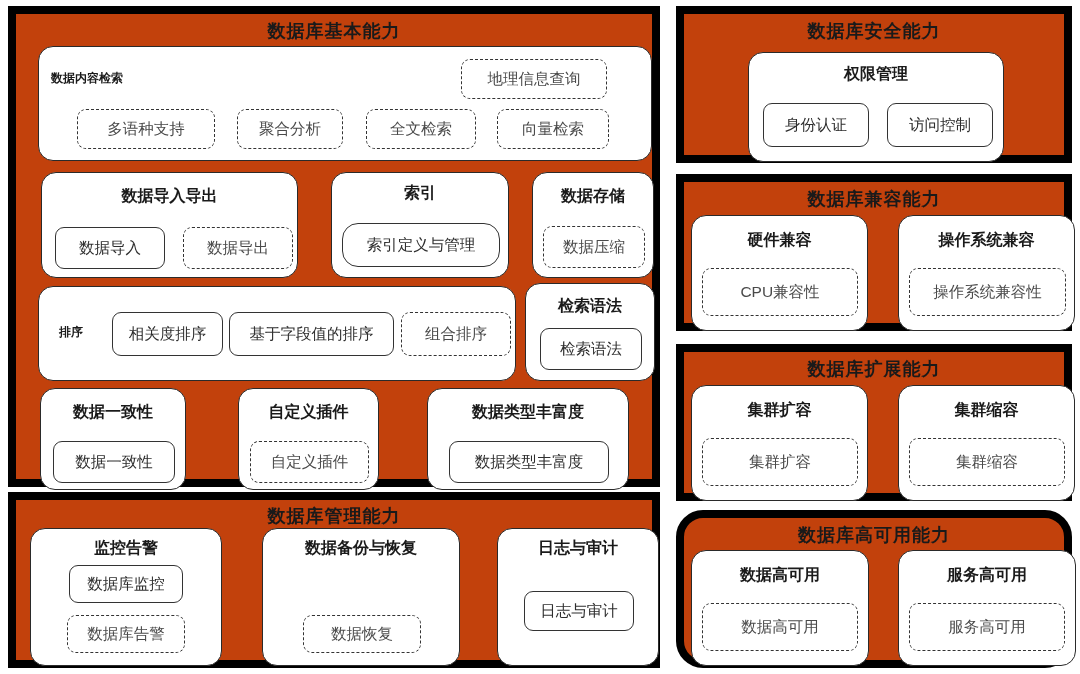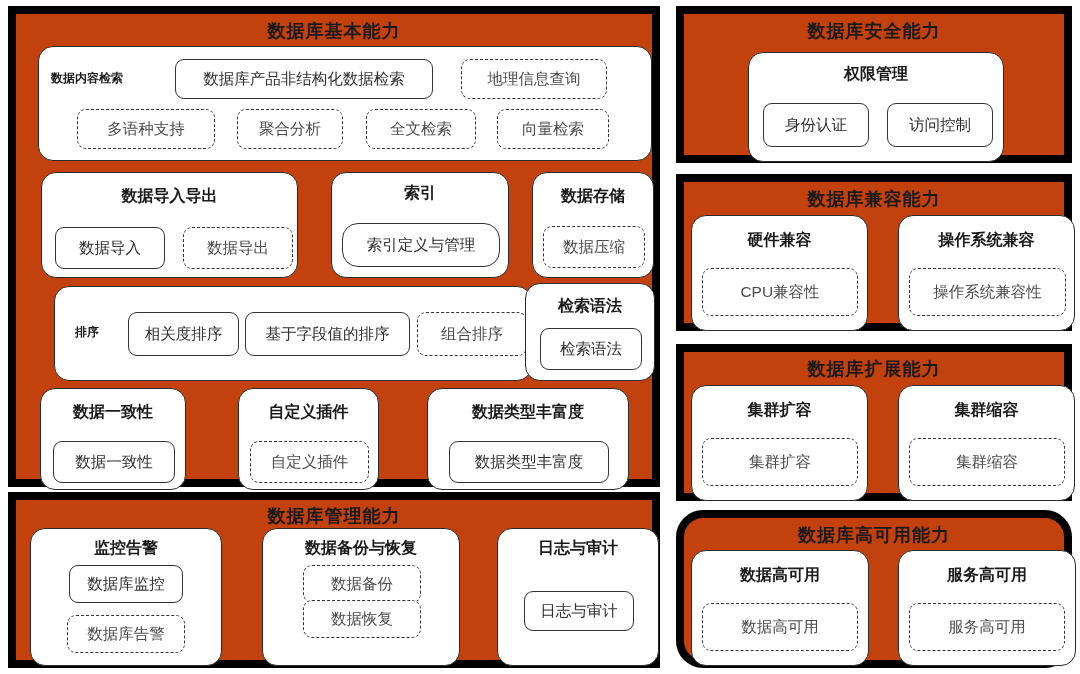--- a/index.html
+++ b/index.html
@@ -35,21 +35,20 @@
 </head>
 <body>
 
 <div class="stage">
 
   <div class="panel" style="left:8px;top:6px;width:652px;height:481px;">
     <div class="panel-title">数据库基本能力</div>
 
     <div class="group" style="left:22px;top:32px;width:614px;height:115px;">
       <div class="inline-label" style="left:12px;top:23px;">数据内容检索</div>
-      <div class="box" style="left:136px;top:12px;width:258px;height:40px;">数据库产品非结构化数据检索</div>
       <div class="box dashed" style="left:422px;top:12px;width:146px;height:40px;">地理信息查询</div>
       <div class="box dashed" style="left:38px;top:62px;width:138px;height:40px;">多语种支持</div>
       <div class="box dashed" style="left:198px;top:62px;width:106px;height:40px;">聚合分析</div>
       <div class="box dashed" style="left:327px;top:62px;width:110px;height:40px;">全文检索</div>
       <div class="box dashed" style="left:458px;top:62px;width:112px;height:40px;">向量检索</div>
     </div>
 
     <div class="group" style="left:25px;top:158px;width:257px;height:106px;">
       <div class="group-title" style="padding-top:13px;">数据导入导出</div>
       <div class="box" style="left:13px;top:54px;width:110px;height:42px;">数据导入</div>
@@ -59,21 +58,21 @@
     <div class="group" style="left:315px;top:158px;width:178px;height:106px;">
       <div class="group-title" style="padding-top:10px;">索引</div>
       <div class="box" style="left:10px;top:50px;width:158px;height:44px;border-radius:16px;">索引定义与管理</div>
     </div>
 
     <div class="group" style="left:516px;top:158px;width:122px;height:106px;">
       <div class="group-title" style="padding-top:13px;">数据存储</div>
       <div class="box dashed" style="left:10px;top:53px;width:102px;height:42px;">数据压缩</div>
     </div>
 
-    <div class="group" style="left:22px;top:272px;width:478px;height:95px;margin-left:16px;">
+    <div class="group" style="left:22px;top:272px;width:478px;height:95px;">
       <div class="inline-label" style="left:20px;top:37px;">排序</div>
       <div class="box" style="left:73px;top:25px;width:111px;height:44px;">相关度排序</div>
       <div class="box" style="left:190px;top:25px;width:165px;height:44px;">基于字段值的排序</div>
       <div class="box dashed" style="left:362px;top:25px;width:110px;height:44px;">组合排序</div>
     </div>
 
     <div class="group" style="left:509px;top:269px;width:130px;height:98px;">
       <div class="group-title" style="padding-top:12px;">检索语法</div>
       <div class="box" style="left:14px;top:44px;width:102px;height:42px;">检索语法</div>
     </div>
@@ -98,22 +97,21 @@
     <div class="panel-title" style="padding-top:4px;">数据库管理能力</div>
 
     <div class="group" style="left:14px;top:28px;width:192px;height:138px;">
       <div class="group-title" style="padding-top:9px;">监控告警</div>
       <div class="box" style="left:38px;top:36px;width:114px;height:38px;">数据库监控</div>
       <div class="box dashed" style="left:36px;top:86px;width:118px;height:38px;">数据库告警</div>
     </div>
 
     <div class="group" style="left:246px;top:28px;width:198px;height:138px;">
       <div class="group-title" style="padding-top:9px;">数据备份与恢复</div>
-      <div class="box dashed" style="left:40px;top:36px;width:118px;height:38px;">数据备份</div>
-      <div class="box dashed" style="left:40px;top:71px;width:118px;height:38px;">数据恢复</div>
+      <div class="box dashed" style="left:40px;top:86px;width:118px;height:38px;">数据恢复</div>
     </div>
 
     <div class="group" style="left:481px;top:28px;width:162px;height:138px;">
       <div class="group-title" style="padding-top:9px;">日志与审计</div>
       <div class="box" style="left:26px;top:62px;width:110px;height:40px;">日志与审计</div>
     </div>
   </div>
 
   <div class="panel" style="left:676px;top:6px;width:396px;height:157px;">
     <div class="panel-title">数据库安全能力</div>

